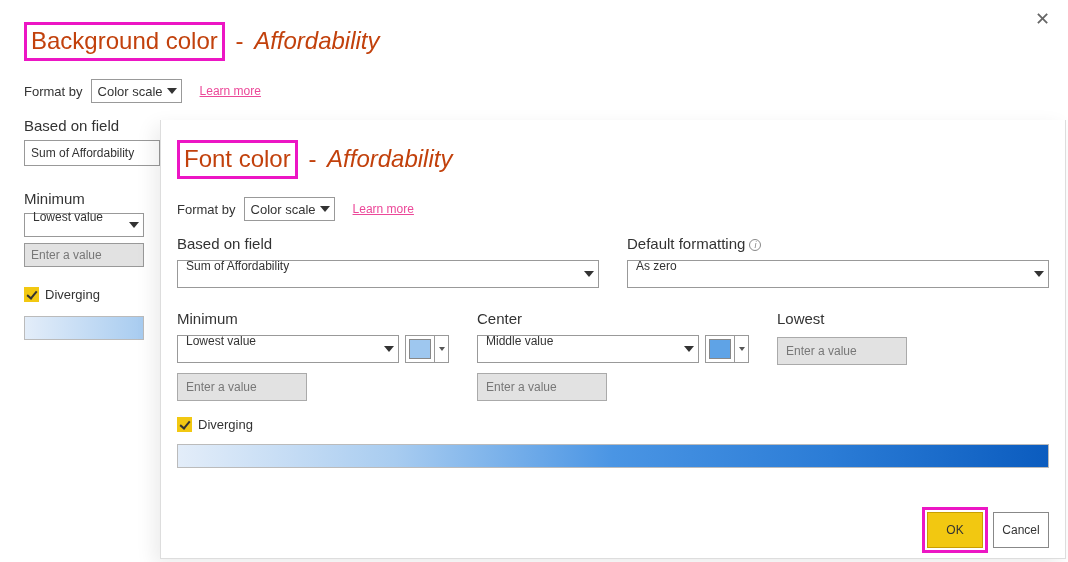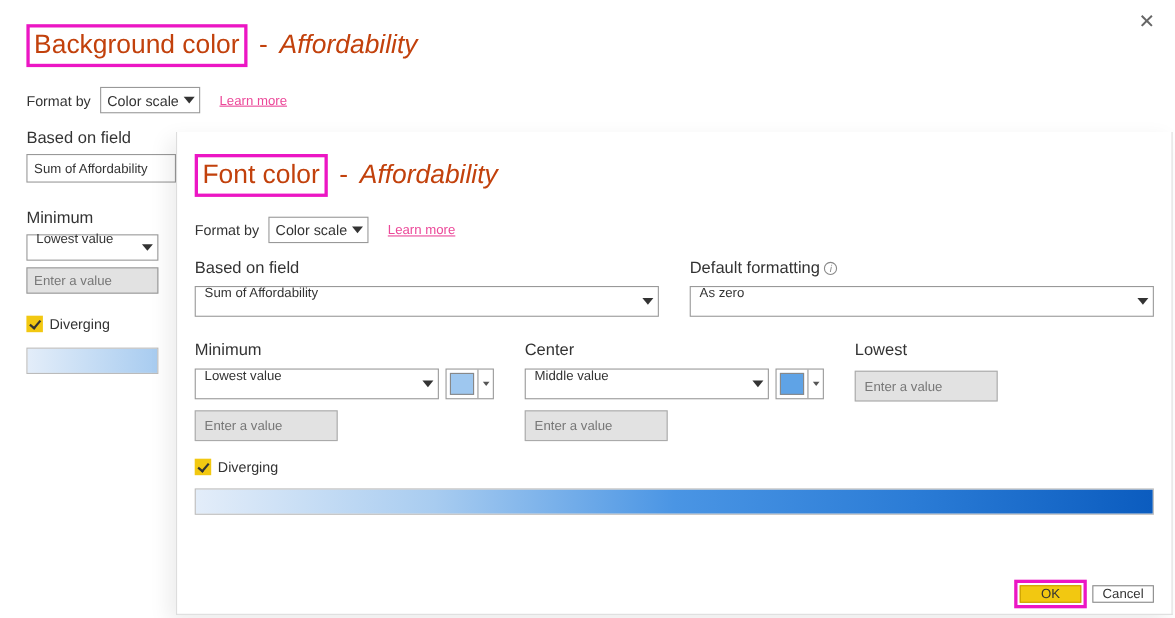--- a/index.html
+++ b/index.html
@@ -203,21 +203,21 @@
   }
   .info-icon::before { content: "i"; font-style: italic; }
   .buttons {
     position: absolute;
     bottom: 10px;
     right: 16px;
     display: flex;
     gap: 10px;
   }
   .btn {
-    height: 16px;
+    height: 36px;
     min-width: 56px;
     border: 1px solid #888;
     background: #fff;
     font-size: 12px;
     display: flex;
     align-items: center;
     justify-content: center;
     cursor: pointer;
   }
   .btn-ok {

